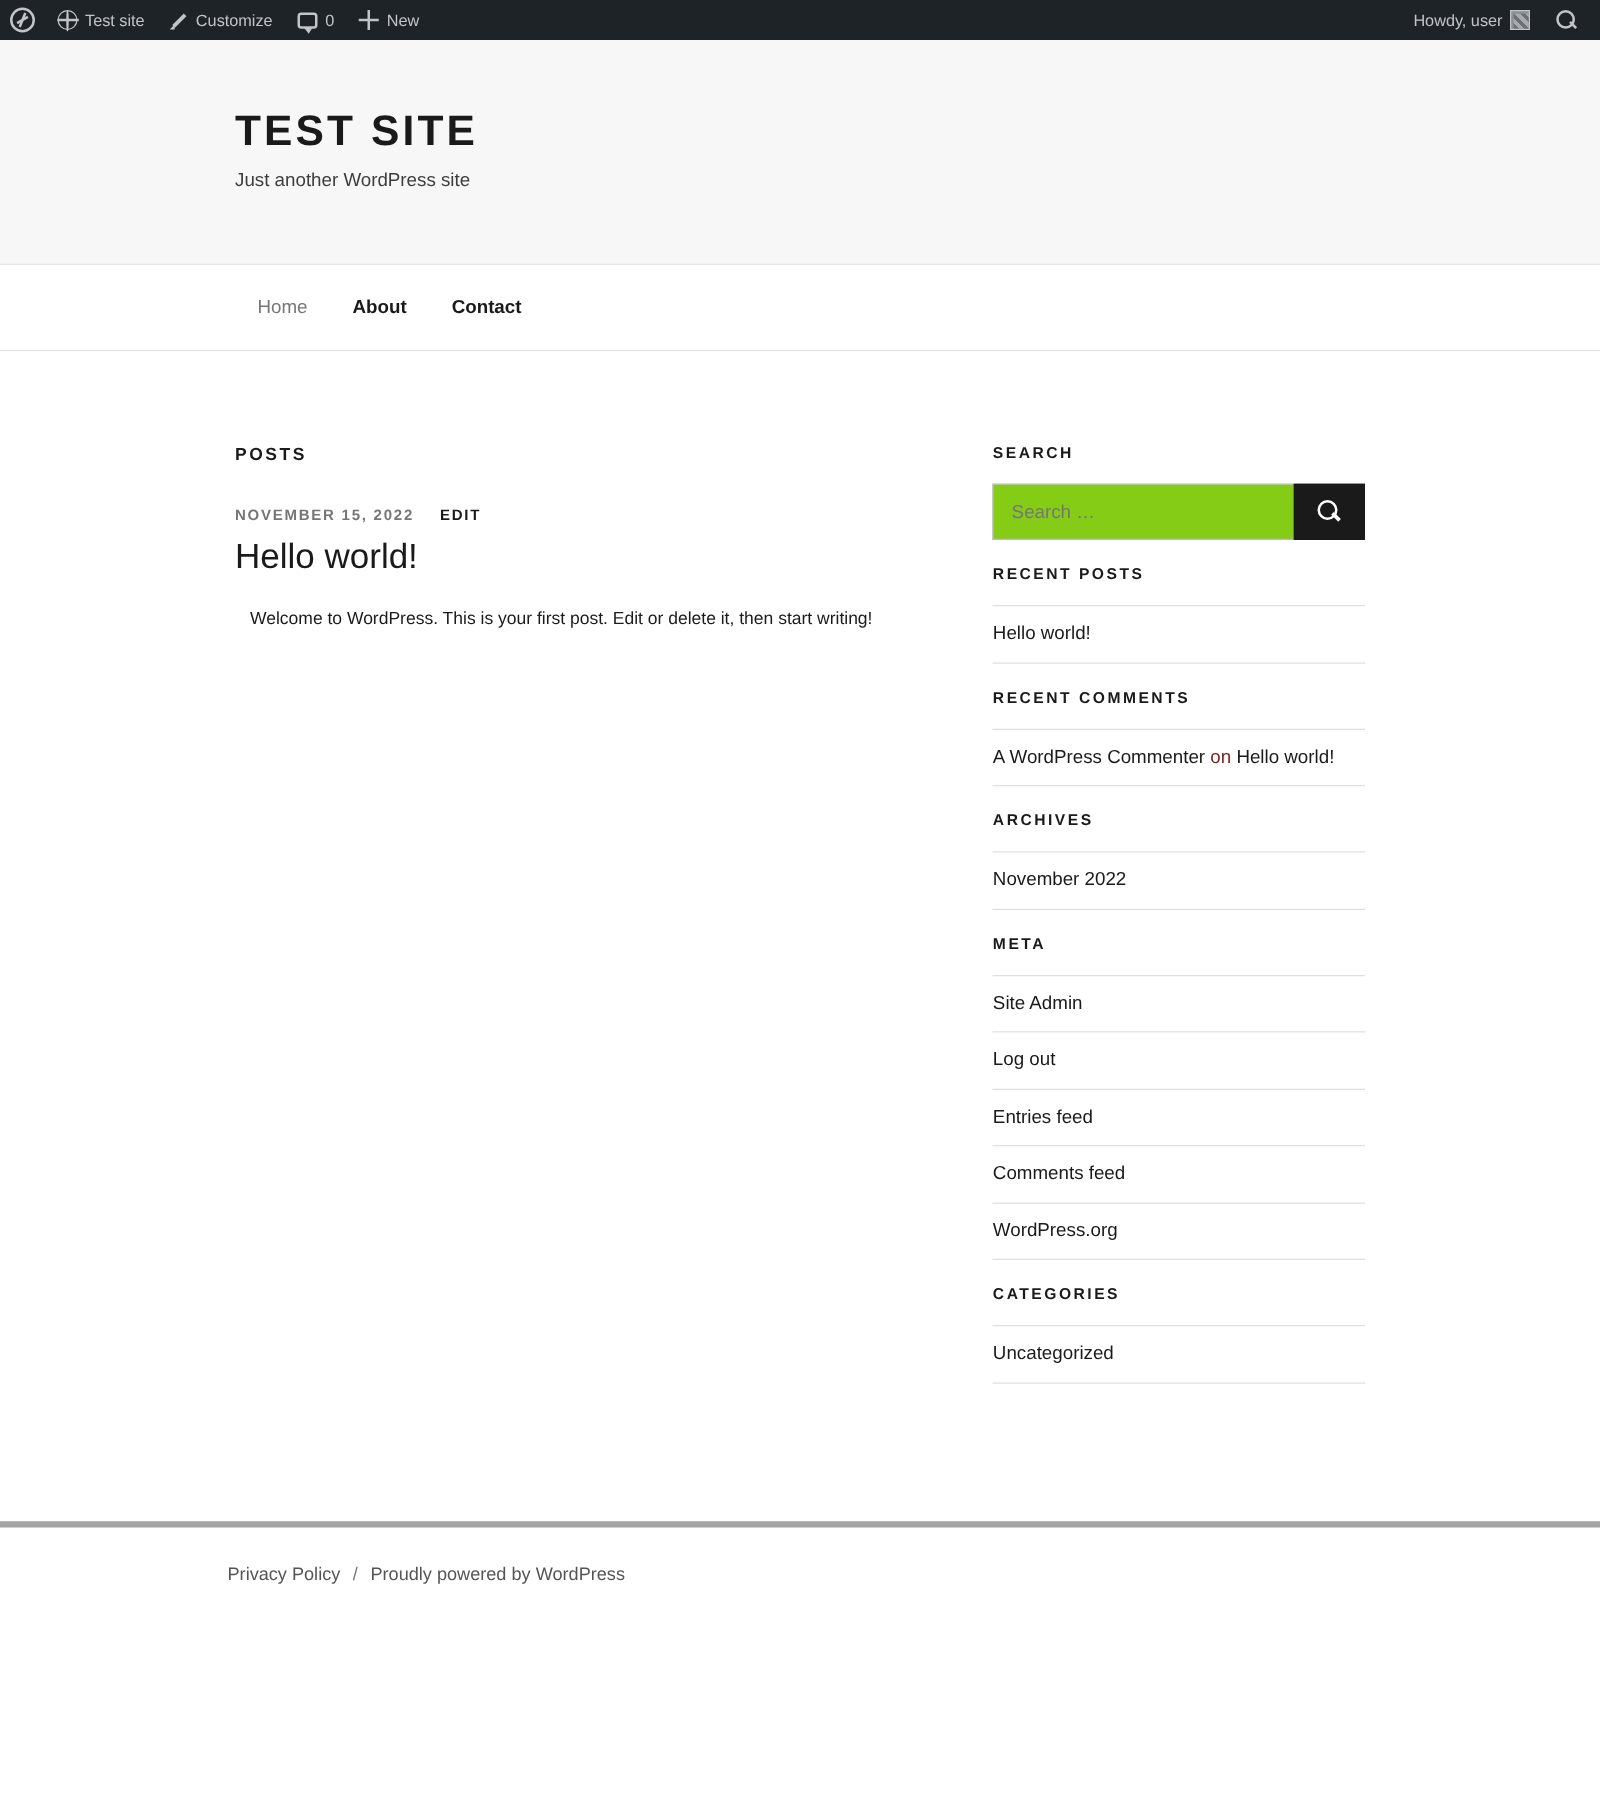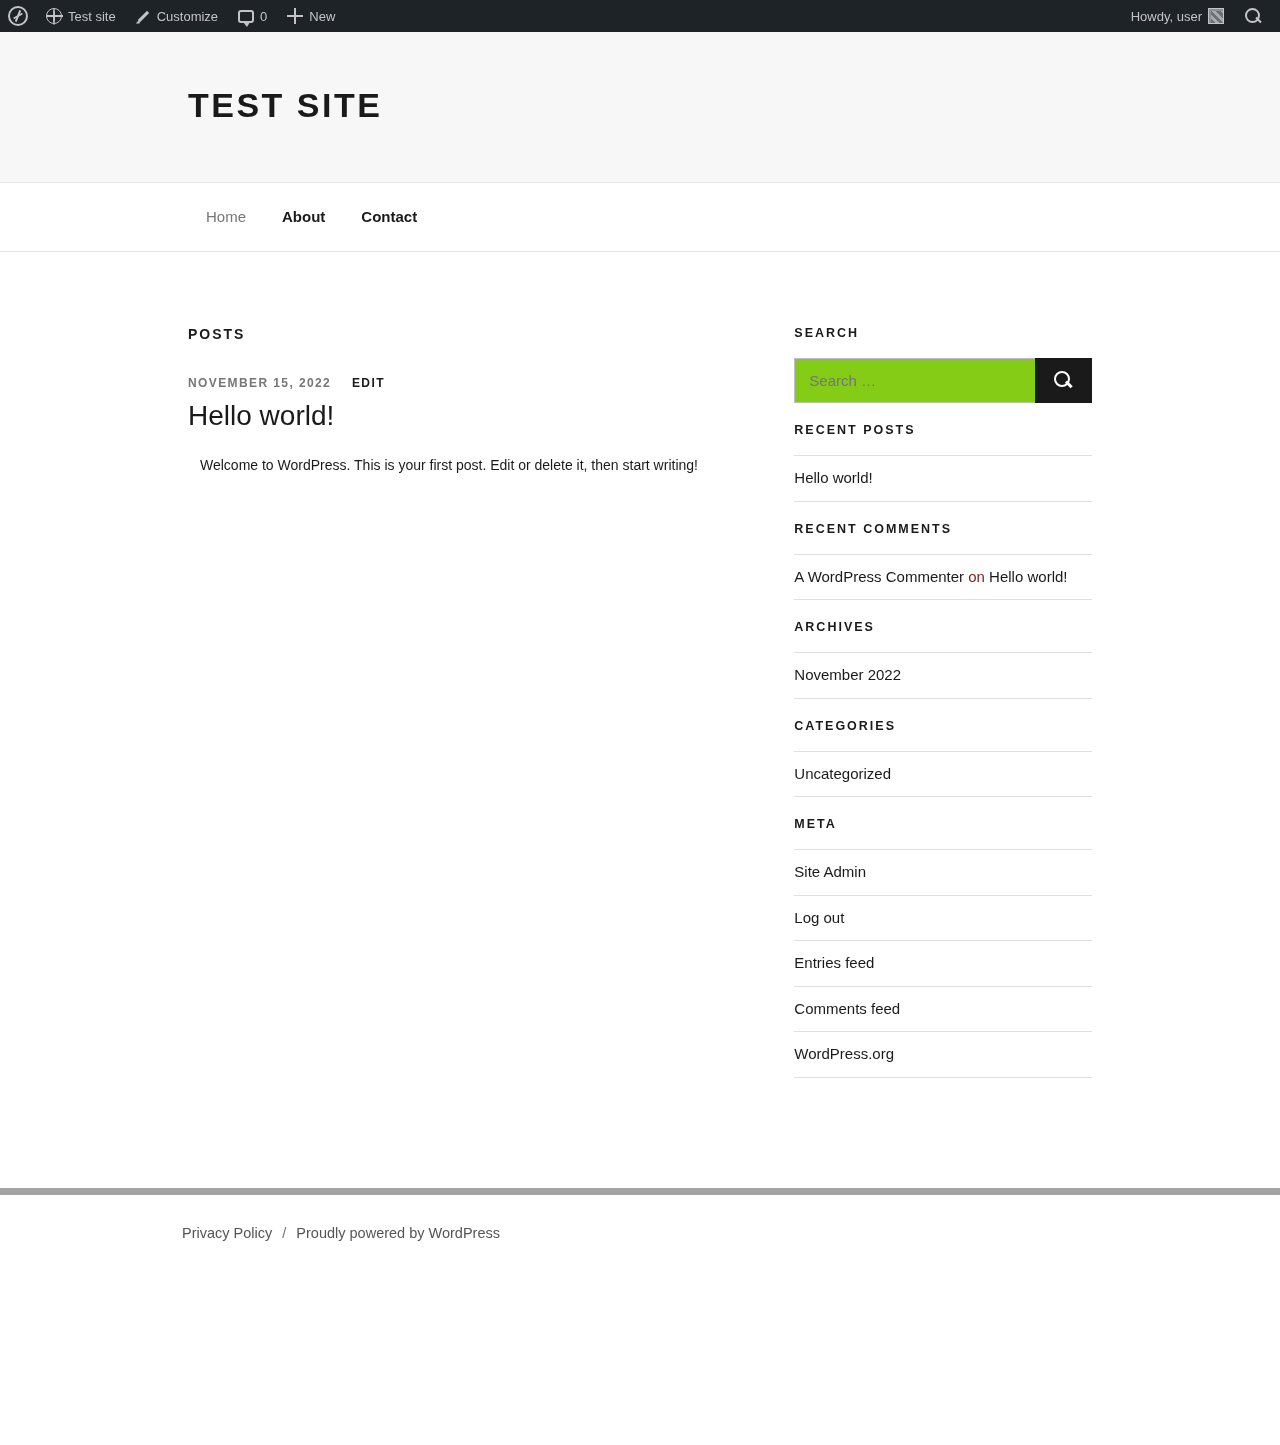--- a/index.html
+++ b/index.html
@@ -300,21 +300,21 @@
     font-size: 15px;
     line-height: 1.5;
     color: #1a1a1a;
   }
   .widget ul li:first-child { border-top: 1px solid #e0e0e0; }
   .widget ul li a { color: #1a1a1a; text-decoration: none; }
   .comment-item .on { color: #7f1d1d; }
 
   
   .site-footer-wrap {
-    border-top: 7px solid #a3a3a3;
+    border-top: 5px solid #a3a3a3;
     padding: 30px 0 32px 0;
   }
   .footer-inner {
     padding-left: 182px;
     font-size: 14.5px;
     color: #555;
   }
   .footer-inner a { color: #555; text-decoration: none; }
   .footer-sep { margin: 0 6px; color: #767676; }
 </style>
@@ -353,20 +353,21 @@
     </a>
   </div>
 </div>
 
 <div class="site-header-wrap">
   <div class="container">
     <header class="site-header">
       <h1 class="site-title">
         <span>Test Site</span>
       </h1>
+      <p class="site-description">Just another WordPress site</p>
     </header>
   </div>
 </div>
 
 <div class="nav-wrap">
   <div class="container">
     <nav class="main-nav">
       <a class="nav-link current" href="#">Home</a>
       <a class="nav-link" href="#">About</a>
       <a class="nav-link" href="#">Contact</a>
@@ -428,45 +429,45 @@
       <section class="widget">
         <h3 class="widget-title">Archives</h3>
         <ul>
           <li>
             <a href="#">November 2022</a>
           </li>
         </ul>
       </section>
 
       <section class="widget">
+        <h3 class="widget-title">Meta</h3>
+        <ul>
+          <li>
+            <a href="#">Site Admin</a>
+          </li>
+          <li>
+            <a href="#">Log out</a>
+          </li>
+          <li>
+            <a href="#">Entries feed</a>
+          </li>
+          <li>
+            <a href="#">Comments feed</a>
+          </li>
+          <li>
+            <a href="#">WordPress.org</a>
+          </li>
+        </ul>
+      </section>
+
+      <section class="widget">
         <h3 class="widget-title">Categories</h3>
         <ul>
           <li>
             <a href="#">Uncategorized</a>
-          </li>
-        </ul>
-      </section>
-
-      <section class="widget">
-        <h3 class="widget-title">Meta</h3>
-        <ul>
-          <li>
-            <a href="#">Site Admin</a>
-          </li>
-          <li>
-            <a href="#">Log out</a>
-          </li>
-          <li>
-            <a href="#">Entries feed</a>
-          </li>
-          <li>
-            <a href="#">Comments feed</a>
-          </li>
-          <li>
-            <a href="#">WordPress.org</a>
           </li>
         </ul>
       </section>
 
     </aside>
   </div>
 </div>
 
 <footer class="site-footer-wrap">
   <div class="footer-inner">

